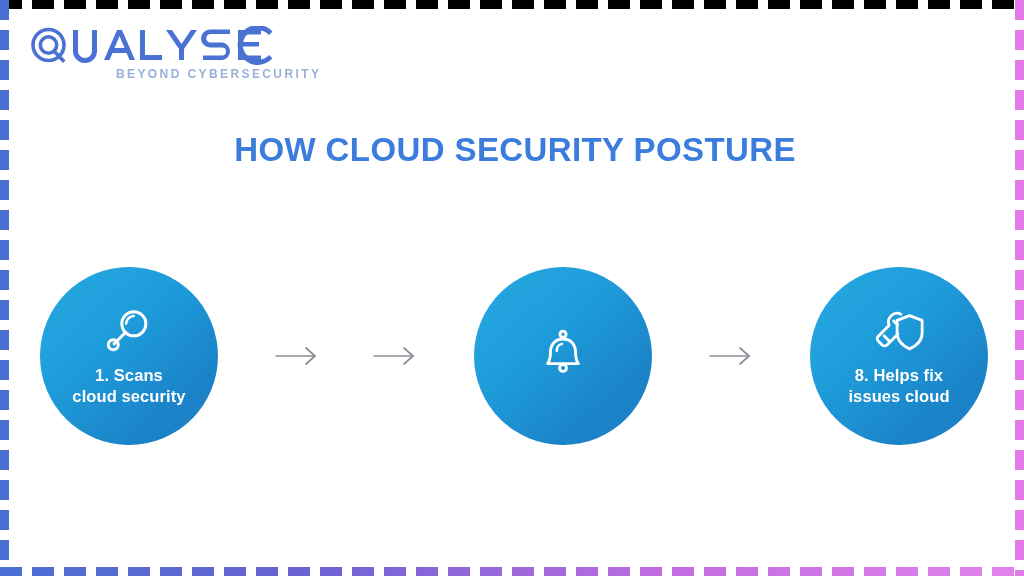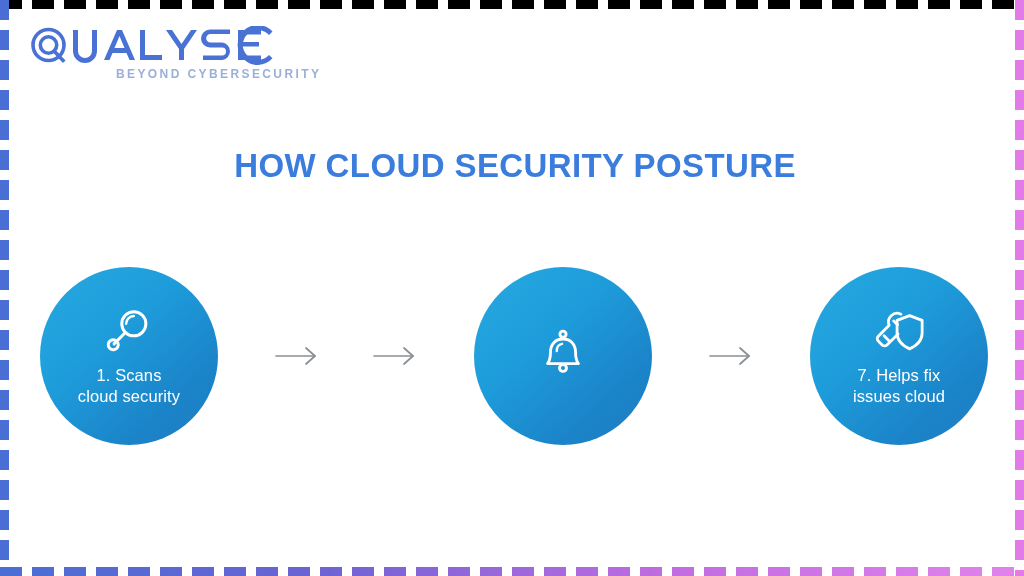--- a/index.html
+++ b/index.html
@@ -77,21 +77,21 @@
     color: #9ab0d8;
     font-weight: 600;
     white-space: nowrap;
     font-family: "Liberation Sans", sans-serif;
   }
 
   
   #title {
     position: absolute;
     left: 150px;
-    top: 142px;
+    top: 126px;
     width: 730px;
     text-align: center;
     color: #3b7ddd;
     font-size: 33px;
     font-weight: bold;
     line-height: 48px;
     letter-spacing: 0.4px;
     font-family: "Liberation Sans", sans-serif;
   }
   #title .tline { display: block; }
@@ -124,21 +124,21 @@
   .step-icon {
     width: 54px;
     height: 54px;
     margin-bottom: 6px;
     display: block;
   }
   .step-icon svg { display: block; width: 100%; height: 100%; }
   .step-label {
     color: #ffffff;
     font-size: 16.5px;
-    font-weight: normal;
+    font-weight: bold;
     line-height: 21px;
     text-align: center;
     width: 165px;
     letter-spacing: 0.1px;
     font-family: "Liberation Sans", sans-serif;
   }
   .step-label .lline { display: block; }
 
   .arrow {
     flex: 0 0 auto;
@@ -259,19 +259,19 @@
       <div class="step-icon">
         <svg viewBox="0 0 56 56">
           <g fill="none" stroke="#ffffff" stroke-width="2.9" stroke-linecap="round" stroke-linejoin="round">
             <path d="M30 9.5 a9 9 0 0 0 -12.2 11.6 L6.5 32.4 a3.5 3.5 0 0 0 0 5 l4 4 a3.5 3.5 0 0 0 5 0 L27 30.1"></path>
             <path d="M22.5 16.5 l4 4 M12.5 32 l6 6"></path>
             <path d="M39 11 L52 16 v13 c0 8 -6.5 13.5 -13 16.5 C32.5 42.5 26 37 26 29 V16 z"></path>
           </g>
         </svg>
       </div>
       <div class="step-label">
-        <span class="lline">7. Helps fix</span>
+        <span class="lline">8. Helps fix</span>
         <span class="lline">issues cloud</span>
       </div>
     </div>
 
   </div>
 </div>
 
 </body></html>

